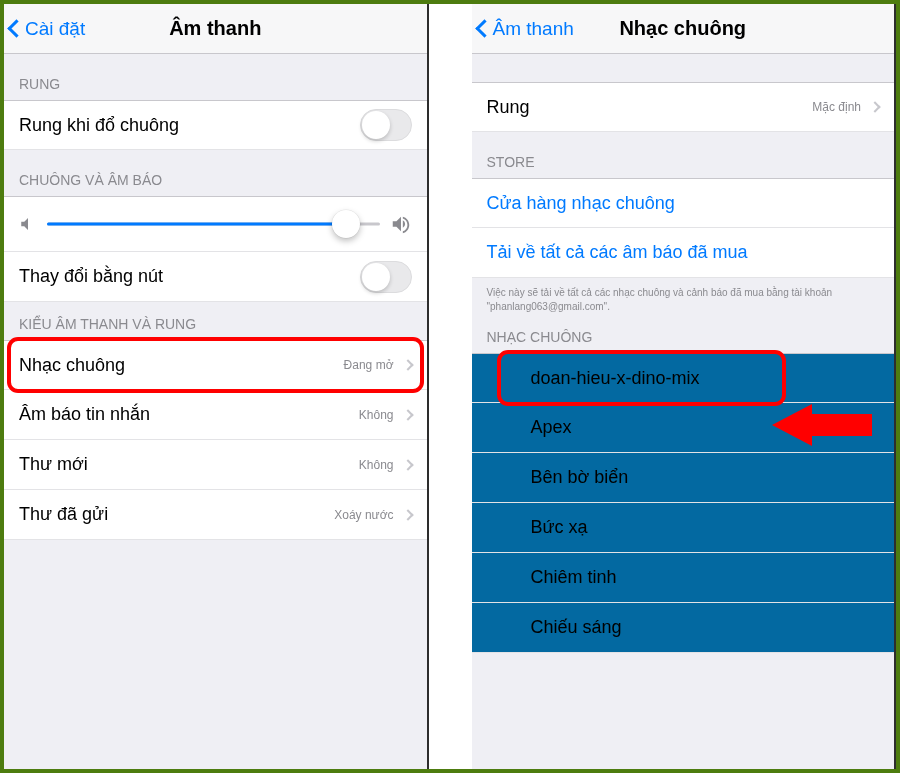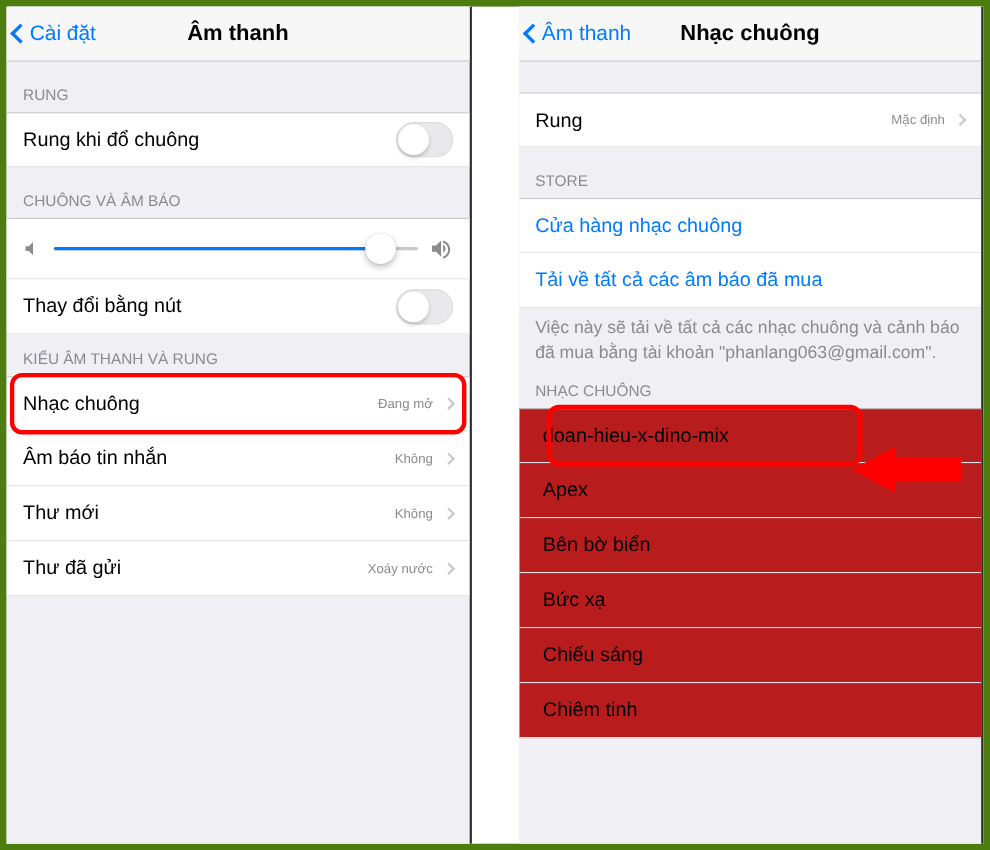--- a/index.html
+++ b/index.html
@@ -7,21 +7,21 @@
     font-family: -apple-system, "Helvetica Neue", Helvetica, Arial, sans-serif;
     background: #fff;
     width: 900px;
     height: 773px;
     overflow: hidden;
   }
   .container {
     display: flex;
     width: 900px;
     height: 773px;
-    border: 6px solid #4d7c0f;
+    border: 4px solid #4d7c0f;
     position: relative;
     gap: 43px;
   }
   .panel {
     flex: 1;
     background: #efeff4;
     display: flex;
     flex-direction: column;
     border-right: 2px solid #2d2d2d;
     overflow: hidden;
@@ -61,21 +61,21 @@
     pointer-events: none;
   }
   .content { flex: 1; overflow-y: hidden; }
   .section-header {
     font-size: 14px;
     color: #8a8a8f;
     padding: 22px 15px 8px 15px;
     text-transform: uppercase;
   }
   .section-footer {
-    font-size: 16px;
+    font-size: 10px;
     color: #8a8a8f;
     padding: 8px 15px 4px 15px;
     line-height: 1.35;
   }
   .row {
     background: #fff;
     min-height: 50px;
     padding: 0 15px;
     display: flex;
     align-items: center;
@@ -169,25 +169,25 @@
   .highlight-red {
     position: absolute;
     border: 4px solid #ff0000;
     border-radius: 11px;
     pointer-events: none;
     left: 3px; right: 3px;
     top: -4px; bottom: -4px;
     z-index: 5;
   }
   .ringtone-row {
-    background: #b91c1c;
+    background: #0369a1;
     height: 50px;
     display: flex;
     align-items: center;
-    padding-left: 22px;
+    padding-left: 59px;
     padding-right: 15px;
     font-size: 18px;
     color: #000;
     border-bottom: 1px solid #e3e3e6;
     position: relative;
   }
   .ringtone-row.first { border-top: 1px solid #c8c7cc; }
   .checkmark {
     position: absolute;
     left: 15px;
@@ -305,24 +305,24 @@
       <div class="ringtone-row">
         <span>Apex</span>
       </div>
       <div class="ringtone-row">
         <span>Bên bờ biển</span>
       </div>
       <div class="ringtone-row">
         <span>Bức xạ</span>
       </div>
       <div class="ringtone-row">
+        <span>Chiêm tinh</span>
+      </div>
+      <div class="ringtone-row">
         <span>Chiếu sáng</span>
-      </div>
-      <div class="ringtone-row">
-        <span>Chiêm tinh</span>
       </div>
 
     </div>
   </div>
 
   <svg class="arrow-annot" style="left:768px; top:400px" width="100" height="42" viewBox="0 0 100 42">
     <path d="M100 10 L100 32 L40 32 L40 42 L0 21 L40 0 L40 10 Z" fill="#ff0000"></path>
   </svg>
 
 </div>

